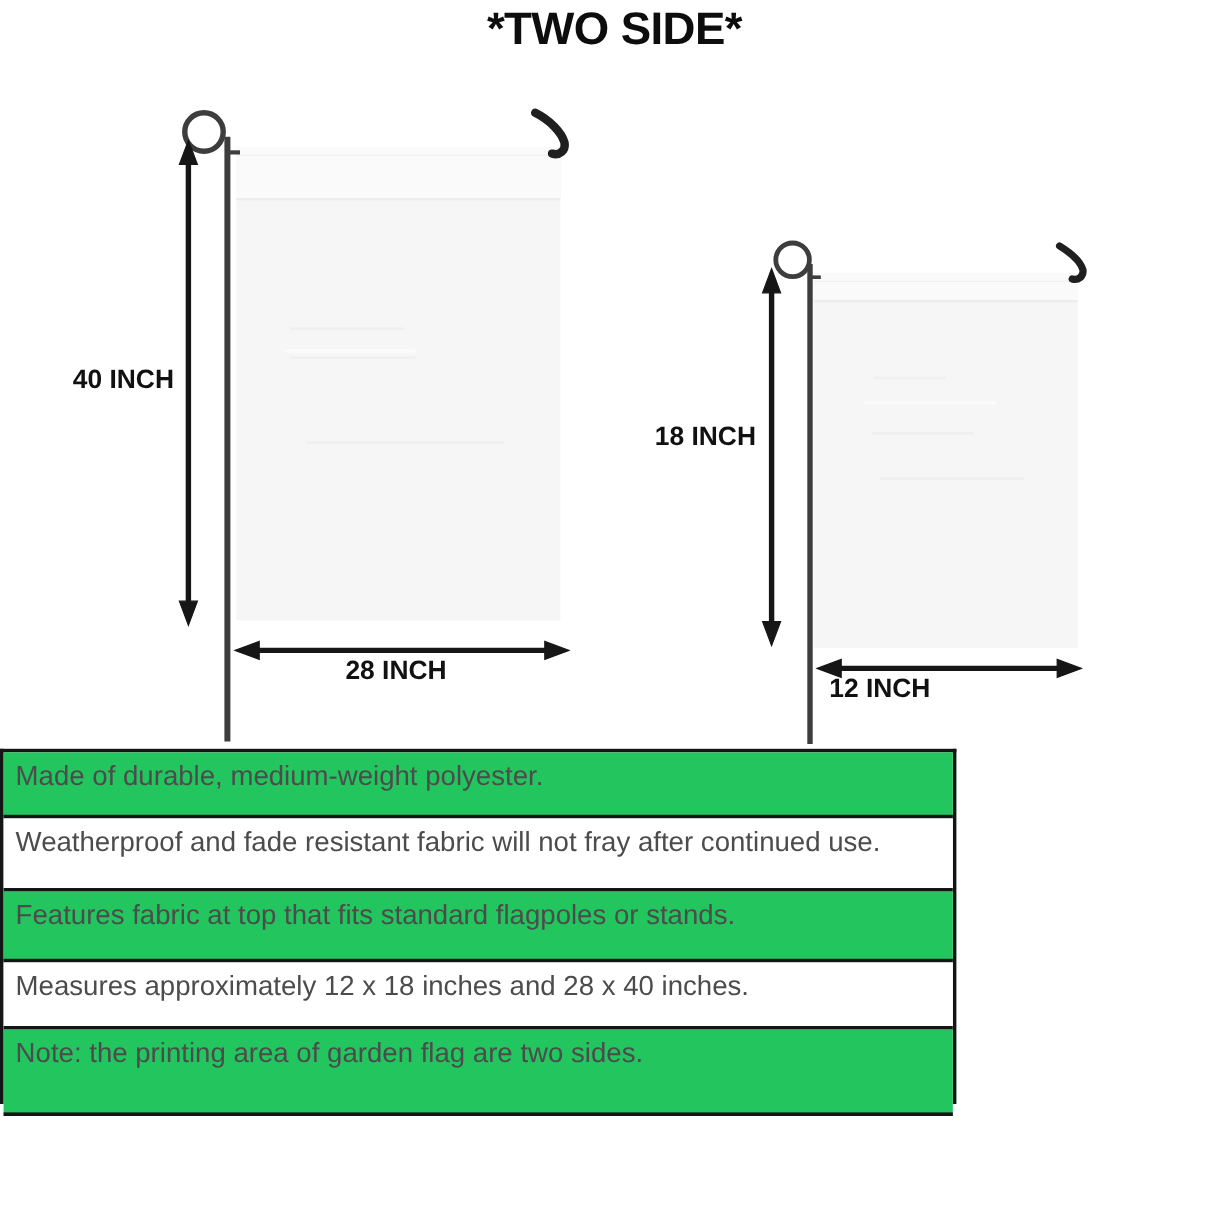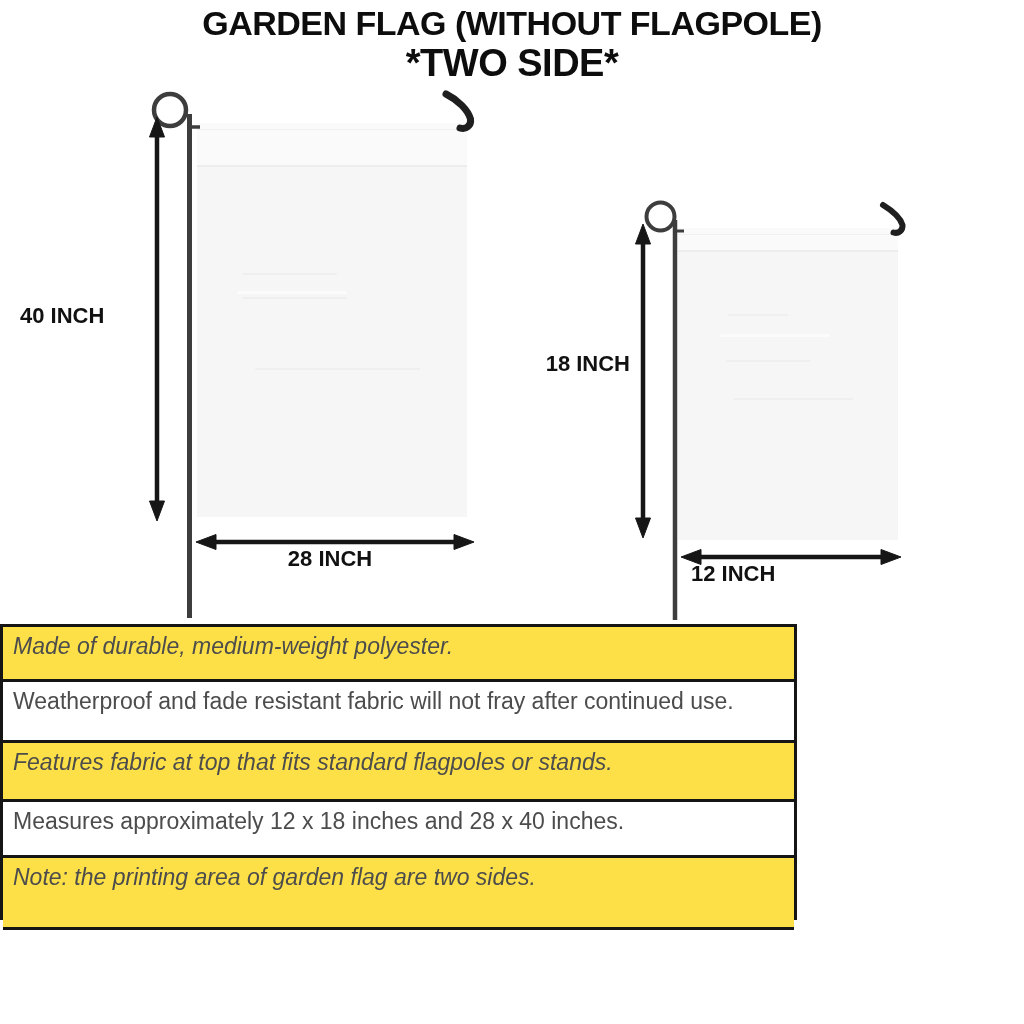--- a/index.html
+++ b/index.html
@@ -16,50 +16,49 @@
   .flag-large{left:197px;top:123px;width:270px;height:394px;}
   .flag-small{left:678px;top:228px;width:220px;height:312px;}
   .sleeve{position:absolute;left:0;top:0;width:100%;background:#fafafa;border-bottom:2px solid #ededed;}
   .flag-large .sleeve{height:42px;}
   .flag-small .sleeve{height:22px;}
   .sleeve-seam{position:absolute;left:0;top:6px;width:100%;height:1px;background:#f0f0f0;}
   .wrinkle{position:absolute;height:2px;border-radius:2px;background:#eeeeee;opacity:.8;}
   .wrinkle.light{background:#fdfdfd;height:3px;}
   
   .dim-label{position:absolute;font-weight:bold;font-size:22px;color:#111111;white-space:nowrap;}
-  .dim-40{left:20px;top:303px;width:125px;}
+  .dim-40{left:20px;top:303px;width:125px;text-align:right;}
   .dim-18{left:505px;top:351px;width:125px;text-align:right;}
   .dim-28{left:230px;top:546px;width:200px;text-align:center;}
   .dim-12{left:691px;top:561px;width:200px;text-align:left;}
   
   .gfx{position:absolute;left:0;top:0;width:1024px;height:1024px;}
   
   .spec-table{
     position:absolute;left:0;top:624px;width:797px;height:296px;box-sizing:border-box;
     border-top:3px solid #151515;border-left:3px solid #151515;border-right:3px solid #151515;
   }
   .spec-row{
     box-sizing:border-box;border-bottom:3px solid #151515;
     padding:6px 12px 0 10px;font-size:23px;color:#4c4c4c;line-height:1.2;
   }
-  .spec-row.shaded{background:#fde047;font-style:italic;}
+  .spec-row.shaded{background:#22c55e;}
   .spec-row.plain{background:#ffffff;}
   .spec-row:nth-child(1){height:55px;}
   .spec-row:nth-child(2){height:61px;}
   .spec-row:nth-child(3){height:59px;}
   .spec-row:nth-child(4){height:56px;}
   .spec-row:nth-child(5){height:72px;}
 </style>
 </head>
 <body>
 
 <div class="stage">
 
   <div class="title-block">
-    <div class="title-line1">GARDEN FLAG (WITHOUT FLAGPOLE)</div>
     <div class="title-line2">*TWO SIDE*</div>
   </div>
 
   <div class="flag flag-large">
     <div class="sleeve">
       <div class="sleeve-seam"></div>
     </div>
     <div class="wrinkle" style="left:45px;top:150px;width:95px;"></div>
     <div class="wrinkle light" style="left:40px;top:168px;width:110px;"></div>
     <div class="wrinkle" style="left:45px;top:174px;width:105px;"></div>

